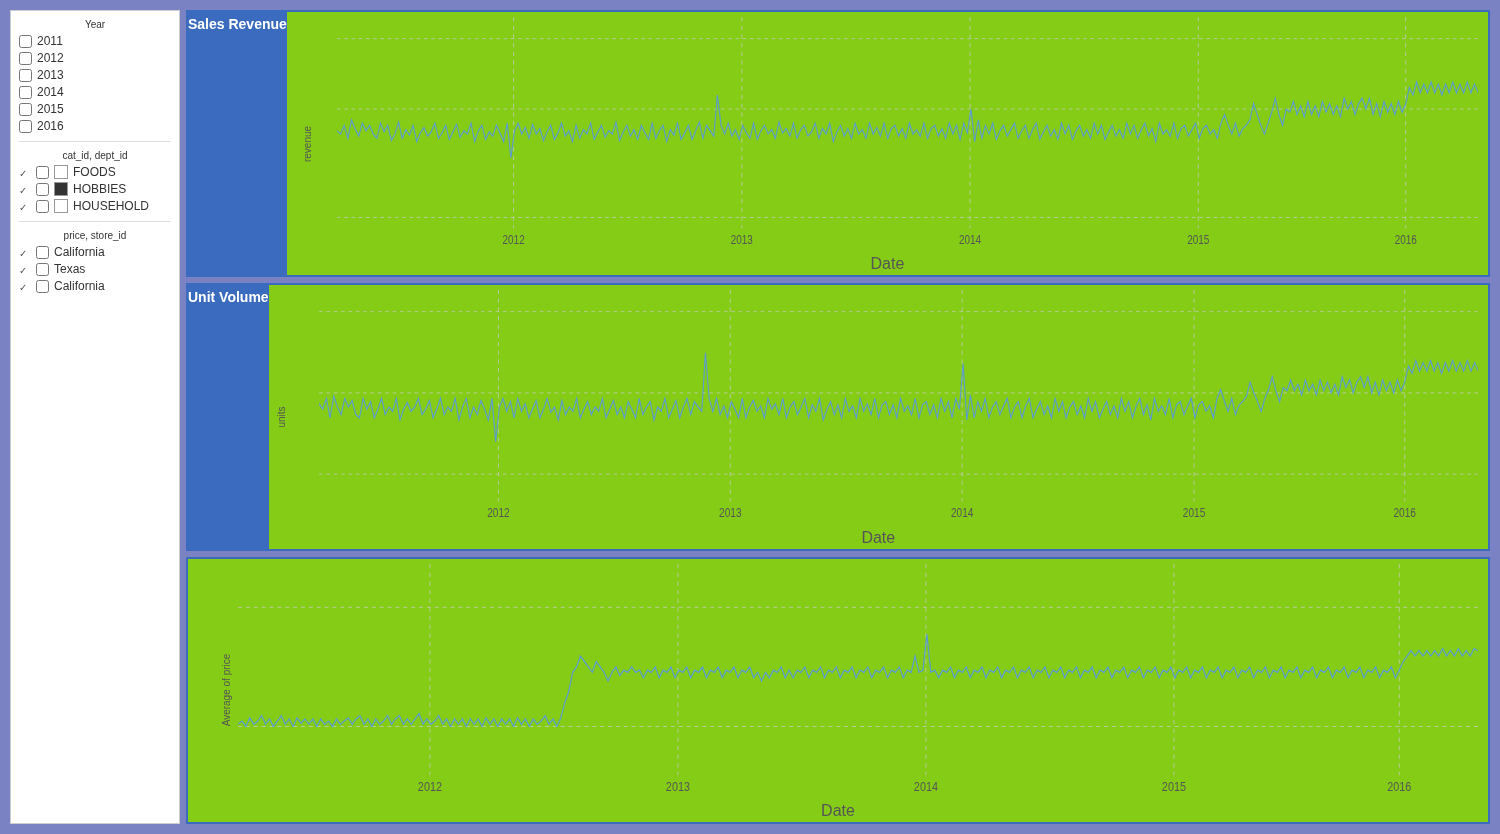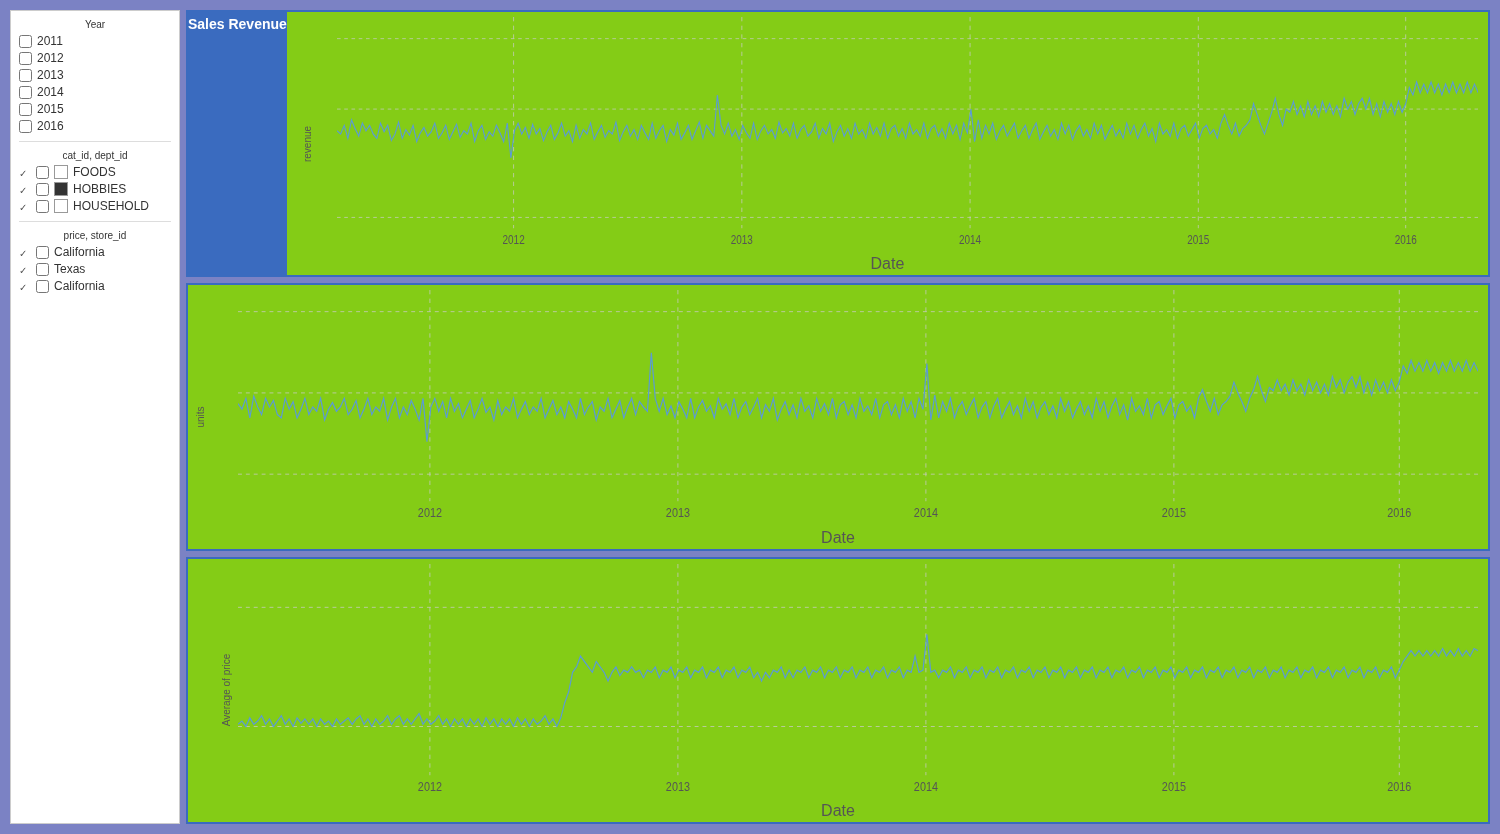--- a/index.html
+++ b/index.html
@@ -202,20 +202,21 @@
           <line x1="699" y1="0" x2="699" y2="195" stroke="#ccc" stroke-dasharray="4,4" stroke-width="0.7"></line>
           <line x1="951" y1="0" x2="951" y2="195" stroke="#ccc" stroke-dasharray="4,4" stroke-width="0.7"></line>
           <line x1="1180" y1="0" x2="1180" y2="195" stroke="#ccc" stroke-dasharray="4,4" stroke-width="0.7"></line>
 
           <polyline fill="none" stroke="#5b9bd5" stroke-width="1.2" points="0,105 4,108 8,100 12,112 16,95 20,103 24,110 28,98 32,105 36,100 40,108 44,112 48,98 52,106 56,100 60,114 64,108 68,97 72,112 76,104 80,109 84,100 88,115 92,107 96,102 100,110 104,106 108,98 112,112 116,107 120,100 124,113 128,106 132,99 136,111 140,105 144,108 148,98 152,115 156,105 160,100 164,113 168,106 172,110 176,100 180,107 184,115 188,98 192,130 196,105 200,98 204,108 208,102 212,112 216,99 220,108 224,103 228,114 232,106 236,100 240,113 244,107 248,98 252,110 256,105 260,115 264,100 268,112 272,104 276,108 280,98 284,113 288,106 292,100 296,111 300,105 304,108 308,97 312,114 316,106 320,100 324,110 328,104 332,113 336,100 340,107 344,113 348,98 352,112 356,105 360,100 364,115 368,104 372,109 376,98 380,113 384,107 388,100 392,113 396,105 400,97 404,112 408,100 412,105 416,110 420,72 424,100 428,108 432,98 436,110 440,104 444,113 448,100 452,107 456,112 460,98 464,113 468,105 472,100 476,108 480,104 484,112 488,97 492,107 496,103 500,110 504,98 508,112 512,104 516,100 520,110 524,106 528,98 532,112 536,103 540,108 544,98 548,115 552,106 556,100 560,110 564,103 568,112 572,98 576,108 580,104 584,112 588,98 592,108 596,102 600,110 604,98 608,112 612,103 616,100 620,110 624,103 628,112 632,98 636,108 640,104 644,110 648,98 652,112 656,103 660,100 664,110 668,103 672,112 676,98 680,108 684,100 688,113 692,98 696,107 700,85 704,115 708,95 712,112 716,100 720,108 724,98 728,113 732,105 736,100 740,110 744,104 748,98 752,112 756,105 760,100 764,112 768,104 772,98 776,113 780,106 784,100 788,110 792,104 796,113 800,98 804,108 808,100 812,113 816,105 820,100 824,110 828,104 832,112 836,98 840,108 844,100 848,113 852,106 856,100 860,110 864,104 868,112 872,98 876,108 880,100 884,112 888,104 892,98 896,110 900,103 904,115 908,98 912,108 916,104 920,110 924,98 928,112 932,103 936,100 940,110 944,104 948,98 952,112 956,103 960,100 964,108 968,104 972,112 976,98 980,90 984,100 988,108 992,98 996,110 1000,103 1004,100 1008,95 1012,80 1016,90 1020,100 1024,108 1028,98 1032,88 1036,75 1040,90 1044,100 1048,85 1052,88 1056,78 1060,90 1064,82 1068,92 1072,78 1076,90 1080,82 1084,92 1088,78 1092,88 1096,80 1100,90 1104,82 1108,92 1112,75 1116,85 1120,78 1124,90 1128,80 1132,75 1136,85 1140,75 1144,90 1148,80 1152,92 1156,78 1160,88 1164,80 1168,90 1172,78 1176,88 1180,80 1184,65 1188,72 1192,60 1196,70 1200,62 1204,70 1208,60 1212,70 1216,62 1220,72 1224,62 1228,70 1232,60 1236,70 1240,62 1244,70 1248,60 1252,70 1256,62 1260,70"></polyline>
         </svg>
       </div>
     </div>
 
     <div class="chart-panel">
+      <div class="chart-header">Unit Volume</div>
       <div class="chart-body">
         <div class="y-axis-label">units</div>
         <div class="x-axis-label">Date</div>
         <svg class="chart-svg" viewBox="0 0 1260 220" preserveAspectRatio="none">
 
           <line x1="0" y1="20" x2="1260" y2="20" stroke="#ccc" stroke-dasharray="4,4" stroke-width="0.7"></line>
           <line x1="0" y1="95" x2="1260" y2="95" stroke="#ccc" stroke-dasharray="4,4" stroke-width="0.7"></line>
           <line x1="0" y1="170" x2="1260" y2="170" stroke="#ccc" stroke-dasharray="4,4" stroke-width="0.7"></line>
 
           <text x="-5" y="24" text-anchor="end" font-size="11" fill="#555">6K</text>

